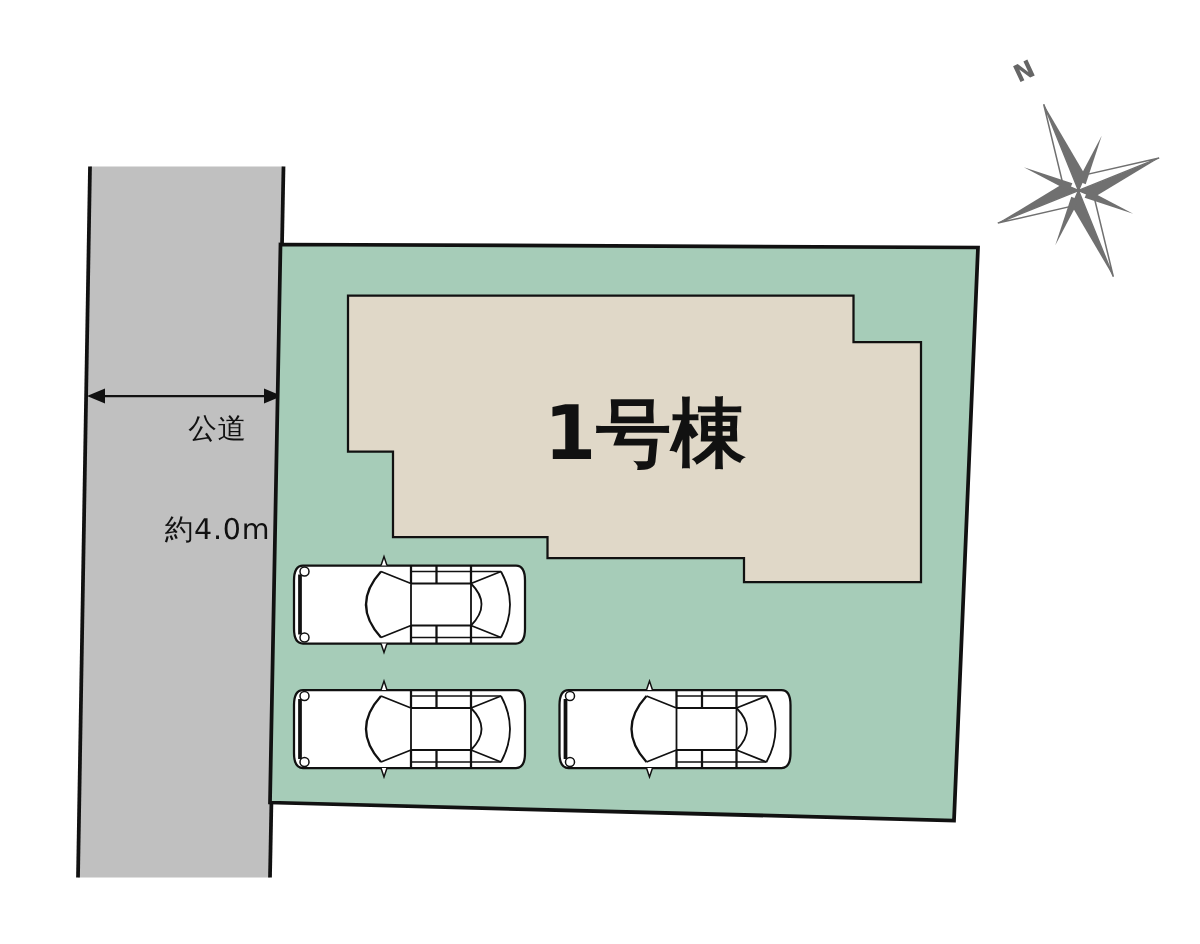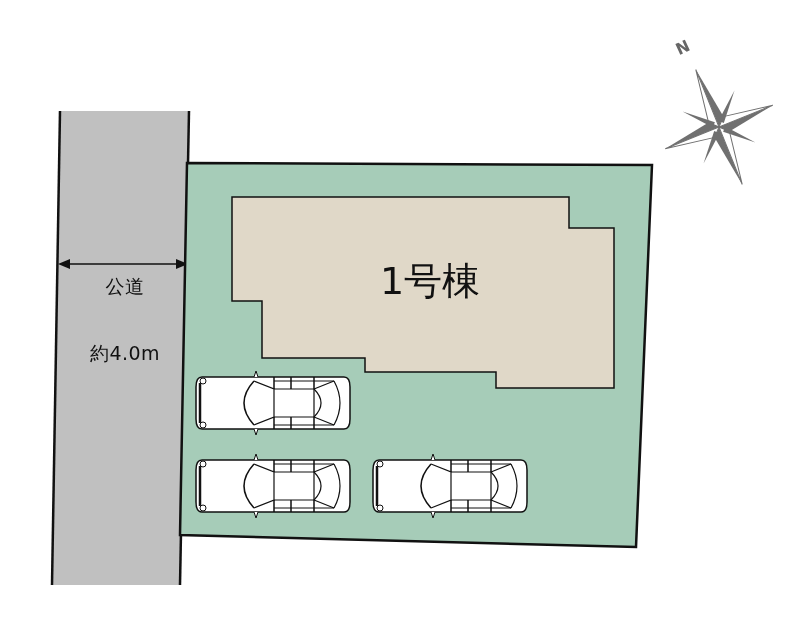--- a/index.html
+++ b/index.html
@@ -1,19 +1,19 @@
 <!DOCTYPE html>
 <html><head>
 <meta charset="utf-8">
 <style>
   html, body { margin:0; padding:0; background:#ffffff; }
   body { width:800px; height:629px; position:relative; overflow:hidden; font-family:"DejaVu Sans", sans-serif; }
   svg.plan { position:absolute; left:0; top:0; }
-  .road-label { position:absolute; left:55px; width:140px; text-align:center; font-size:19px; color:#111; line-height:24px; letter-spacing:0.5px; }
-  .bldg-label { position:absolute; left:330px; top:256px; width:200px; text-align:center; font-size:38px; font-weight:normal; color:#111; }
+  .road-label { position:absolute; left:55px; width:140px; text-align:center; font-size:19px; color:#111; line-height:24px; letter-spacing:0.5px;padding-left:20px; }
+  .bldg-label { position:absolute; left:330px; top:256px; width:200px; text-align:center; font-size:50px; font-weight:bold; color:#111; }
   .north-label { position:absolute; left:676px; top:38px; font-size:16px; font-weight:bold; color:#666; transform:rotate(-25deg); }
 </style>
 </head>
 <body>
 
 <svg class="plan" width="800" height="629" viewBox="0 0 800 629">
   <defs>
     <g id="car">
 
       <path d="M6,4 Q0,4 0,14 L0,46 Q0,56 6,56 L148,56 Q154,56 154,46 L154,14 Q154,4 148,4 Z" fill="#fff" stroke="#111" stroke-width="1.5"></path>

